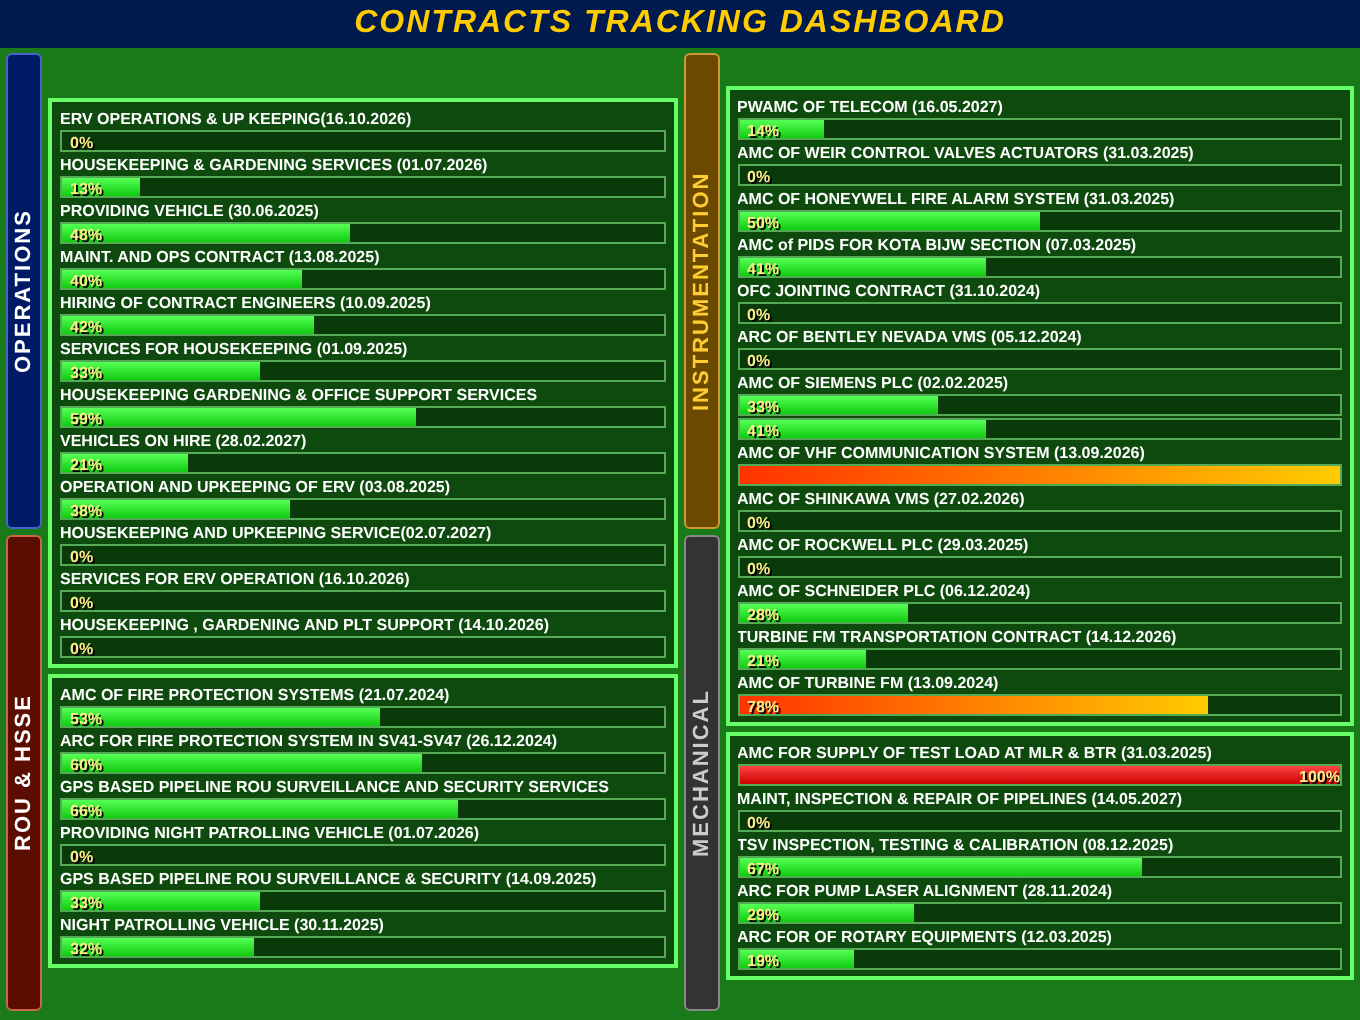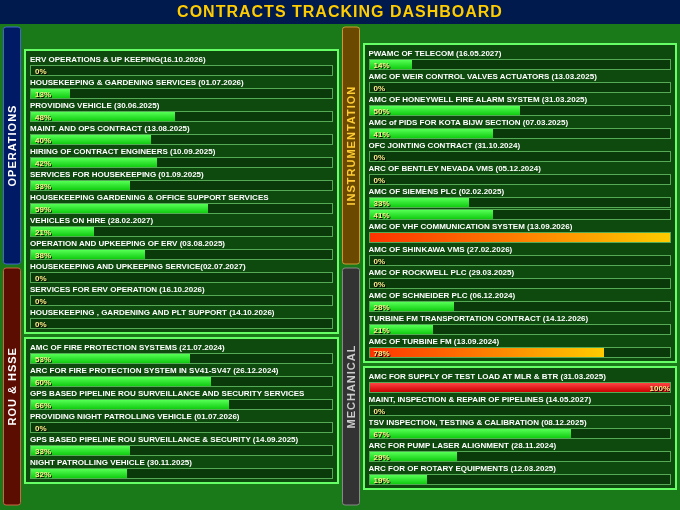--- a/index.html
+++ b/index.html
@@ -11,20 +11,21 @@
     color: #fff;
   }
   .header {
     background: #001a4d;
     color: #ffcc00;
     font-weight: bold;
     font-size: 16px;
     text-align: center;
     padding: 3px;
     letter-spacing: 1px;
+    font-style: italic;
   }
   .grid {
     display: grid;
     grid-template-columns: 18px 1fr 18px 1fr;
     height: calc(100% - 26px);
     gap: 3px;
     padding: 3px;
   }
   .vtab {
     writing-mode: vertical-rl;
@@ -243,21 +244,21 @@
   <div class="col">
     <div class="block">
         <div class="row">
           <div class="ttl">PWAMC OF TELECOM (16.05.2027)</div>
           <div class="bar-wrap">
             <div class="bar" style="width: 14%;"></div>
             <div class="pct">14%</div>
           </div>
         </div>
         <div class="row">
-          <div class="ttl">AMC OF WEIR CONTROL VALVES ACTUATORS (13.03.2025)</div>
+          <div class="ttl">AMC OF WEIR CONTROL VALVES ACTUATORS (31.03.2025)</div>
           <div class="bar-wrap">
             <div class="bar" style="width: 0%;"></div>
             <div class="pct">0%</div>
           </div>
         </div>
         <div class="row">
           <div class="ttl">AMC OF HONEYWELL FIRE ALARM SYSTEM (31.03.2025)</div>
           <div class="bar-wrap">
             <div class="bar" style="width: 50%;"></div>
             <div class="pct">50%</div>

